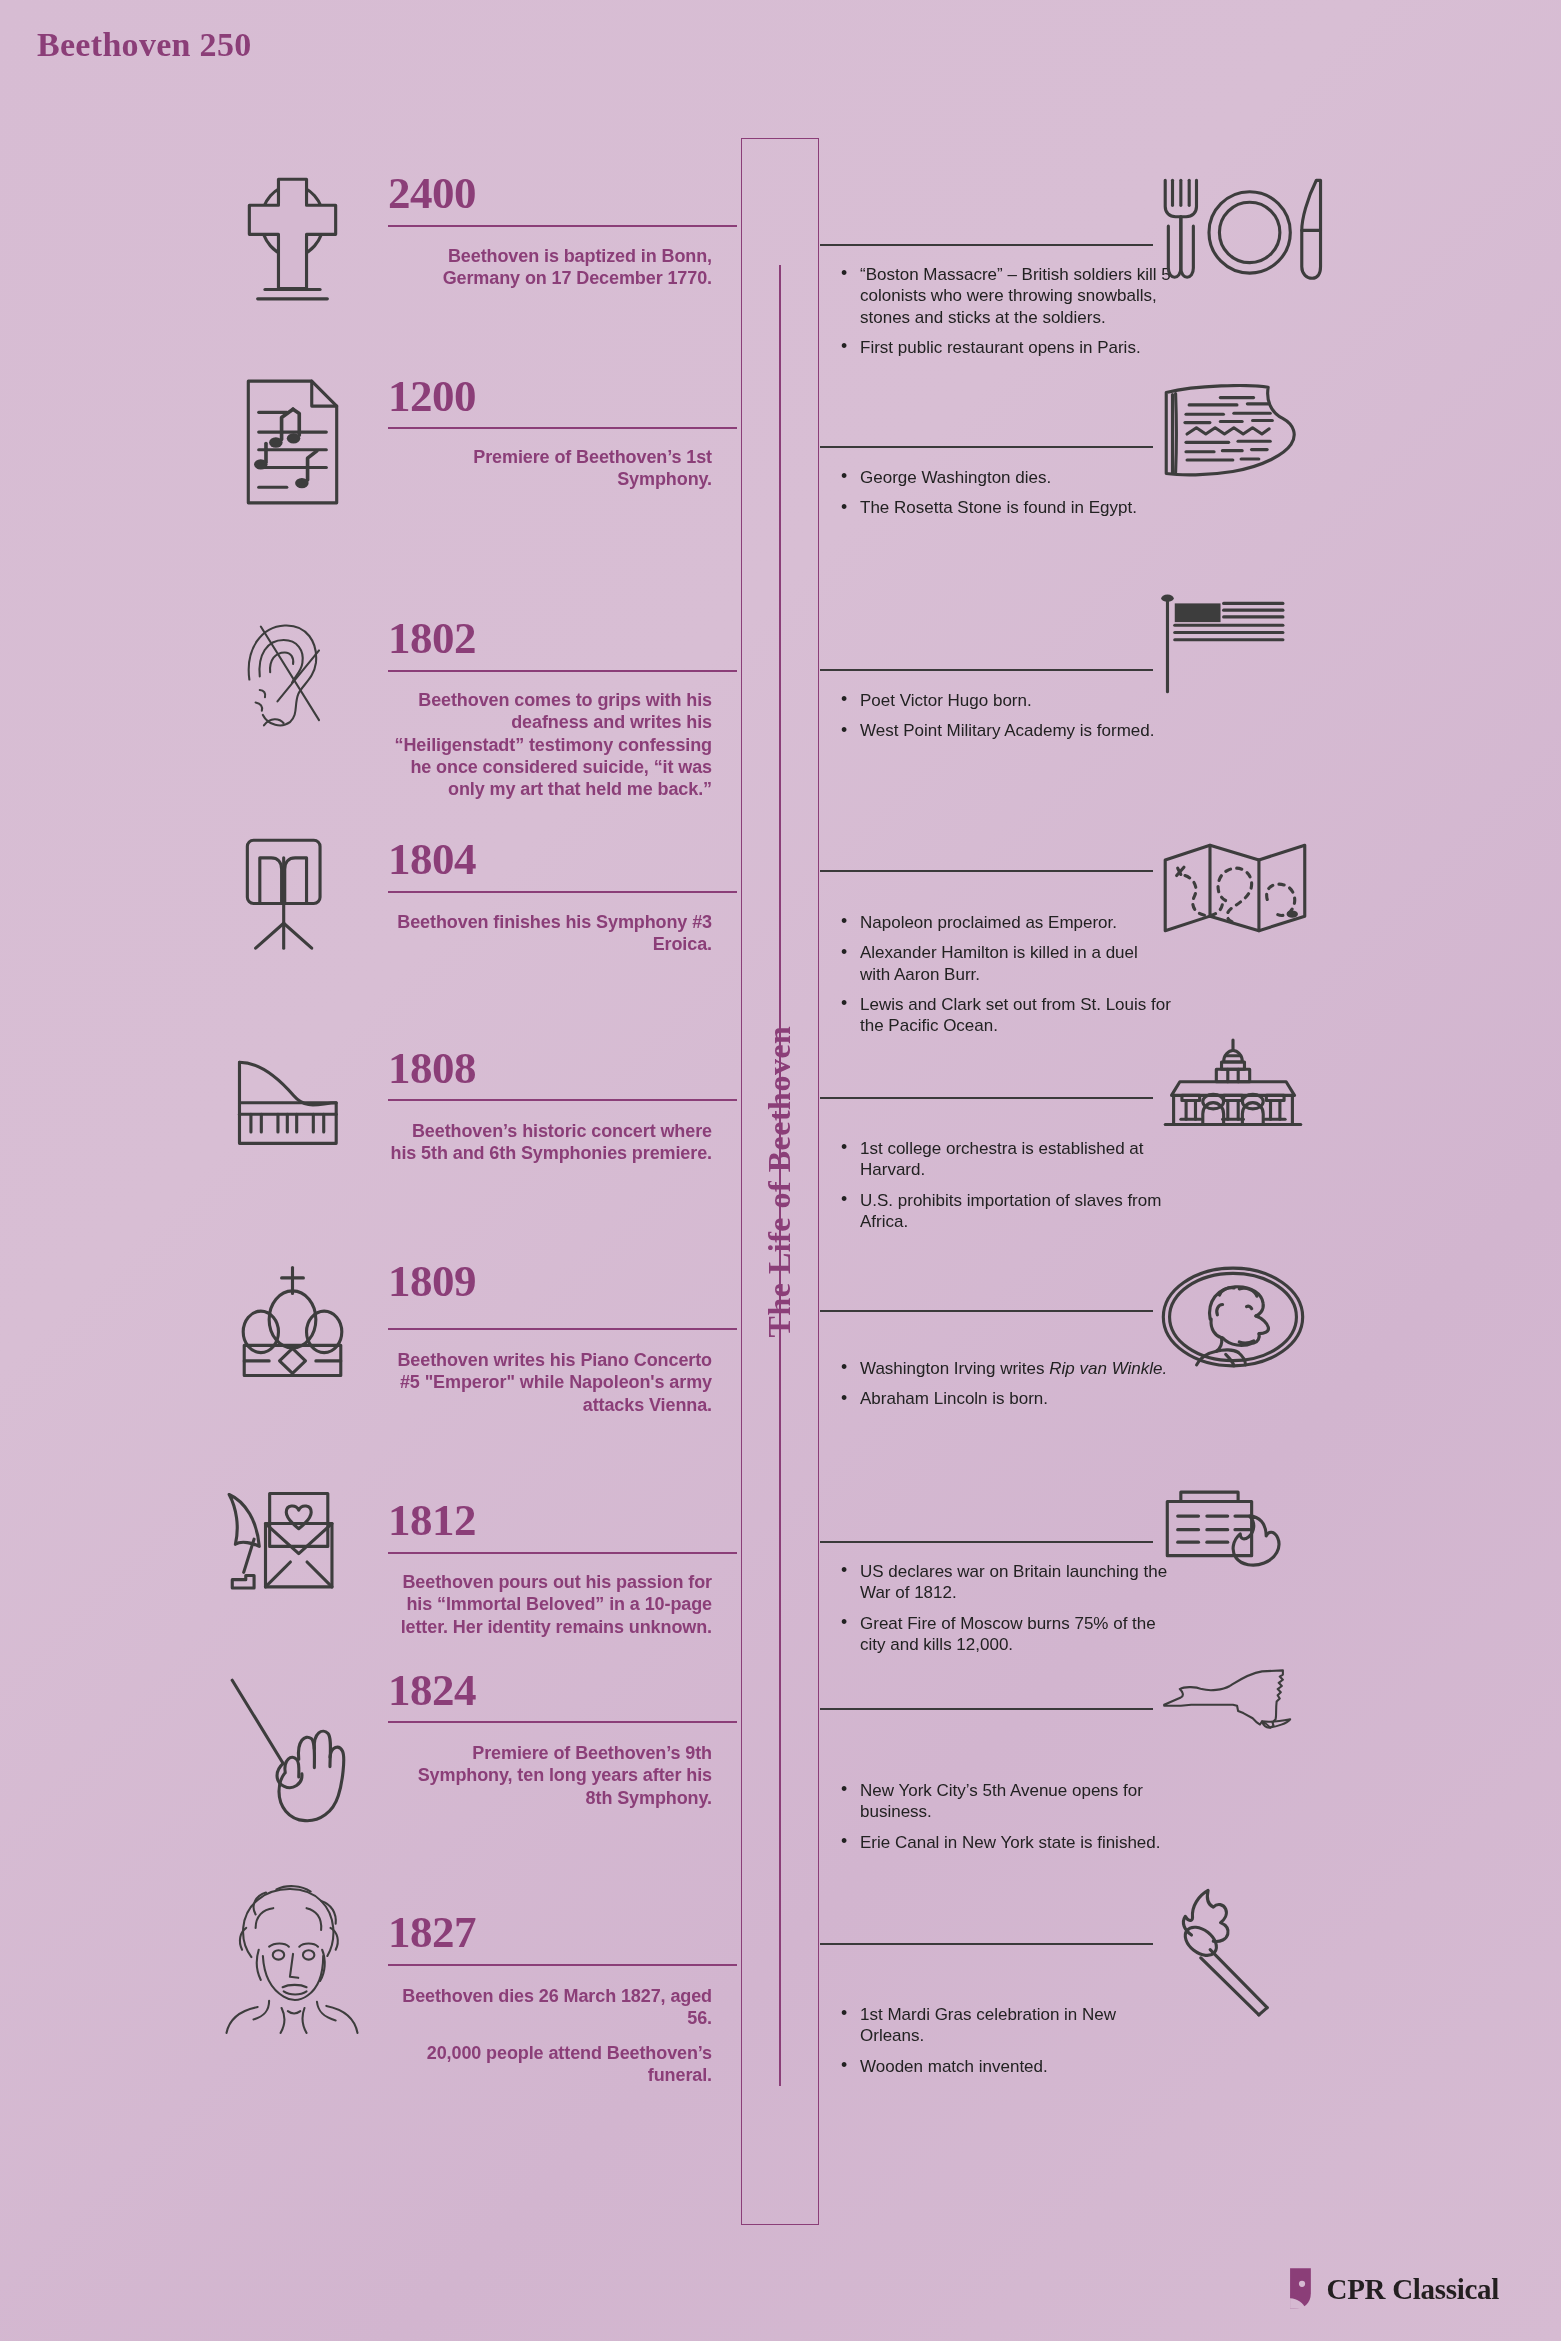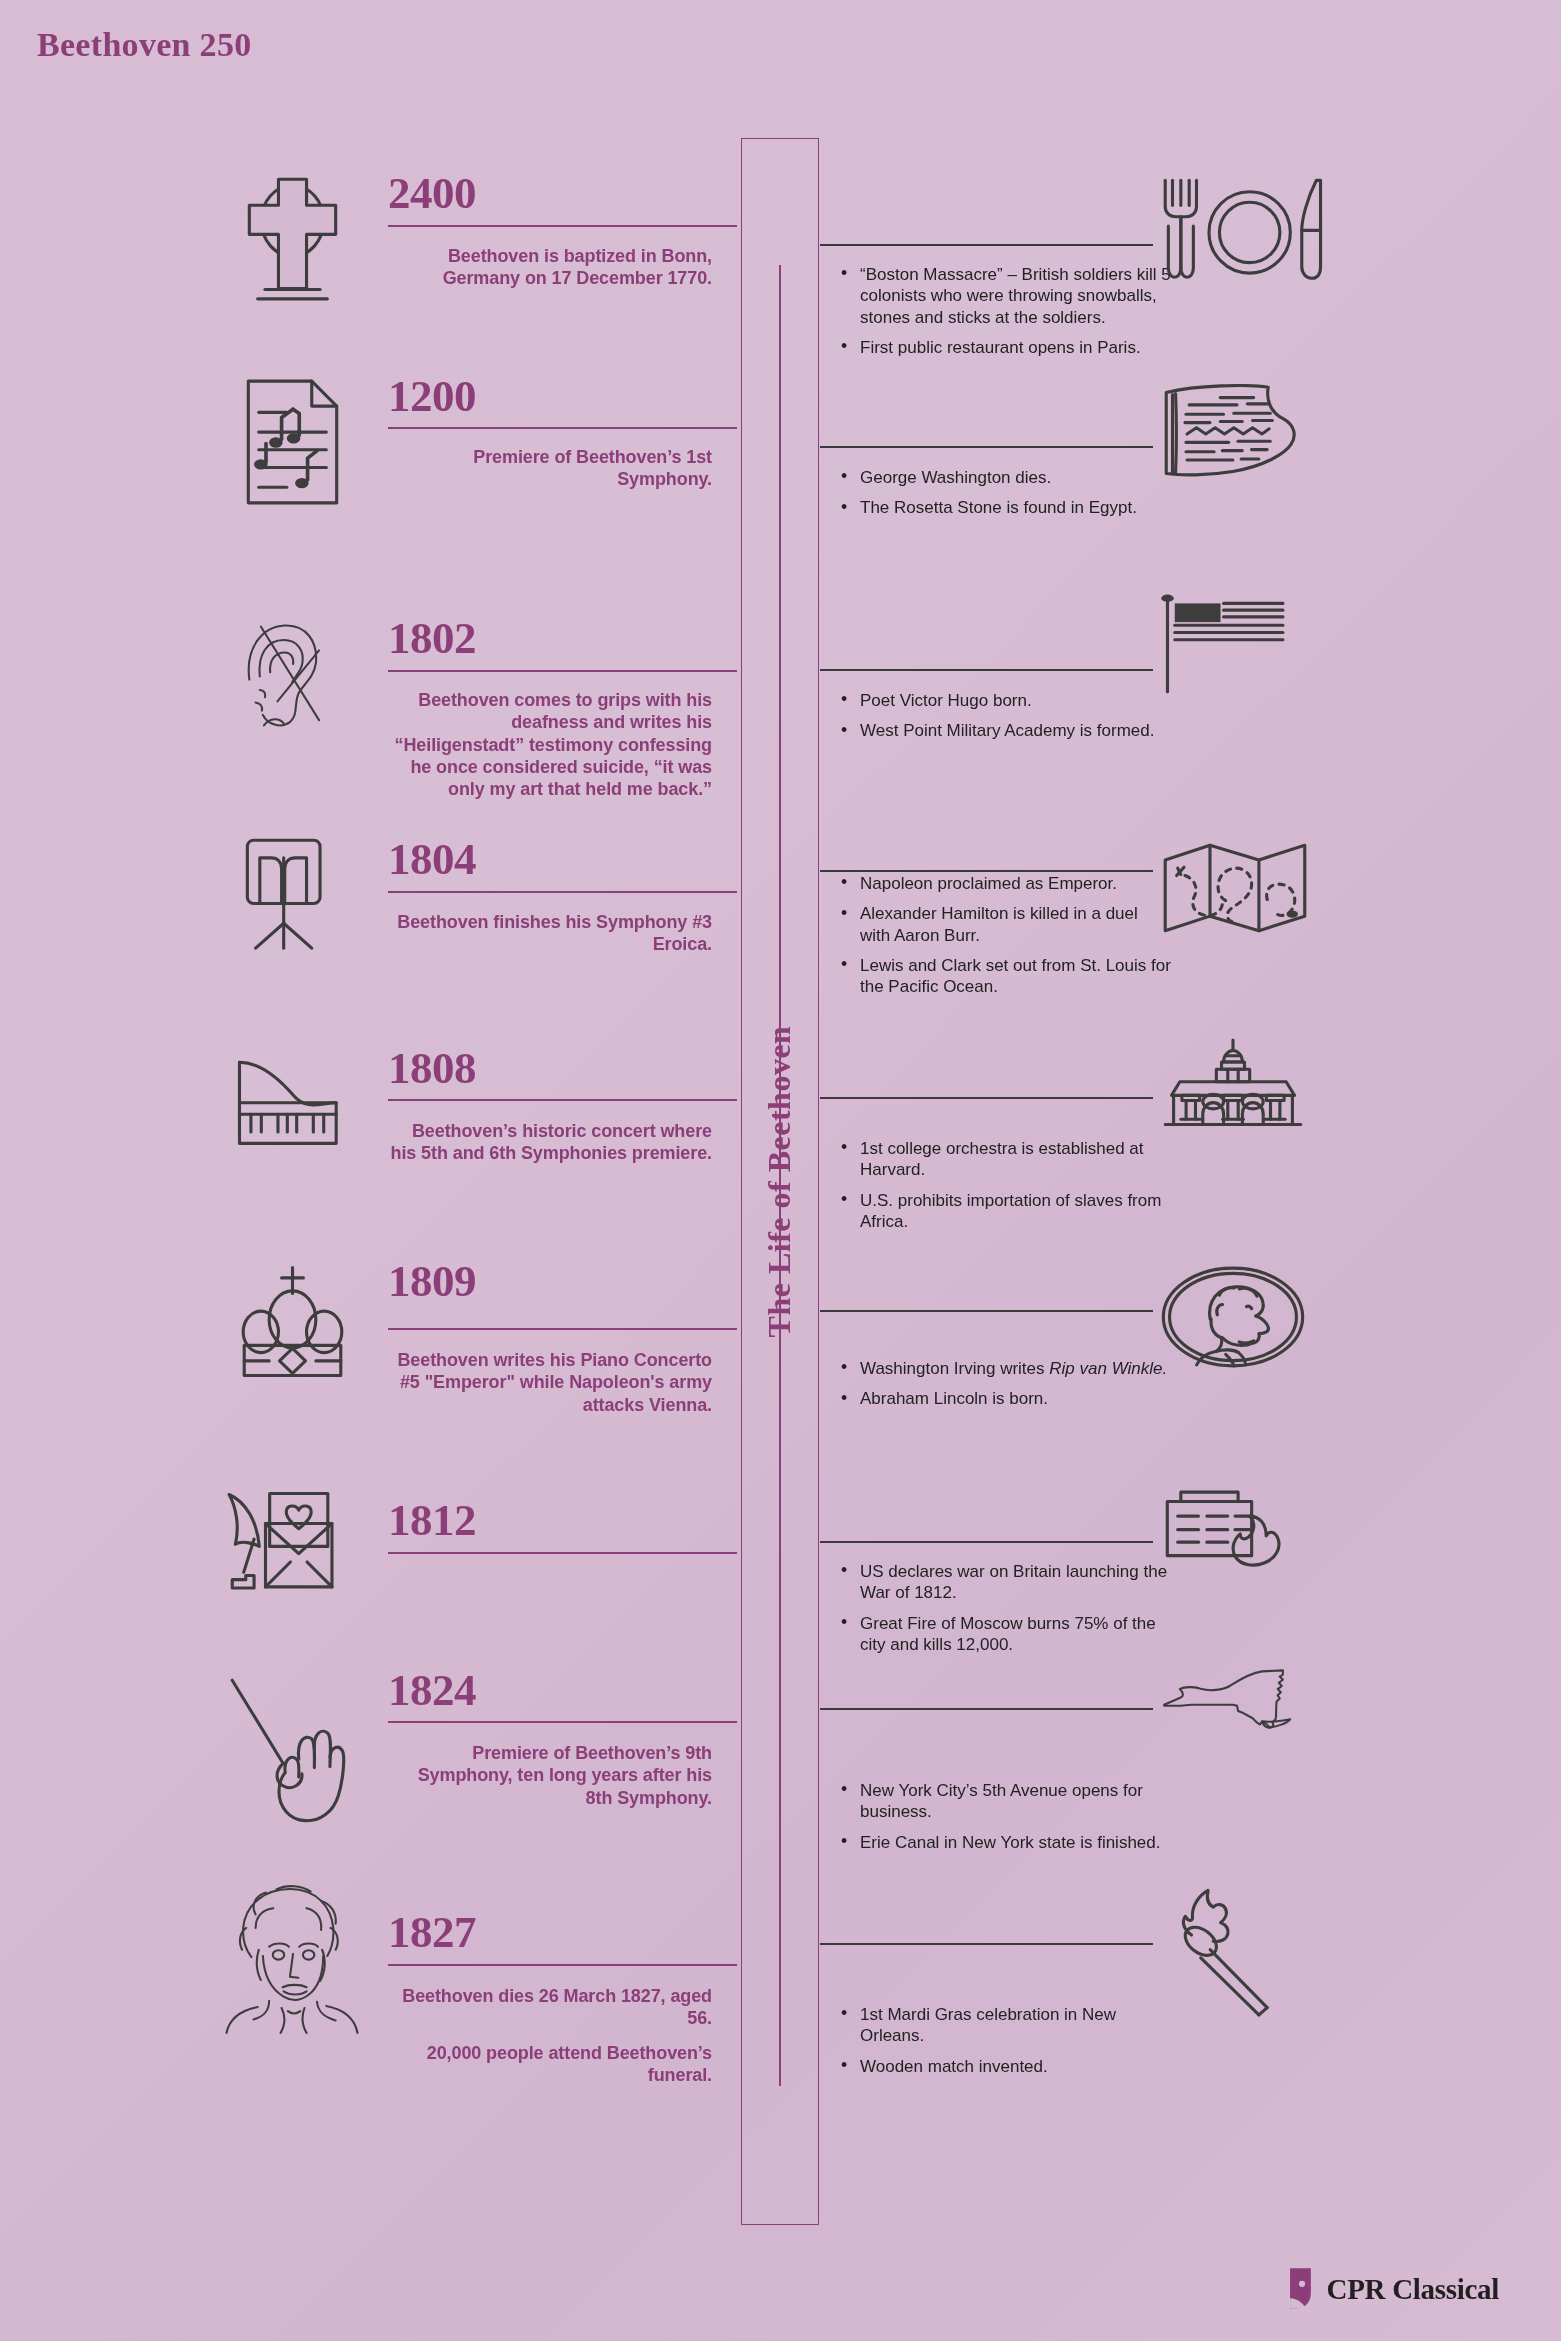--- a/index.html
+++ b/index.html
@@ -258,21 +258,21 @@
     <line x1="84" y1="170" x2="138" y2="218"></line>
   </g>
         </svg>
       </div>
       <div class="year" style="top: 838px;">1804</div>
       <div class="year-rule" style="top: 891px;"></div>
       <div class="left-desc" style="top: 911px;">
         <p>Beethoven finishes his Symphony #3 Eroica.</p>
       </div>
       <div class="right-rule" style="top: 870px;"></div>
-      <ul class="right-list" style="top: 873px;">
+      <ul class="right-list" style="top: 912px;">
         <li>Napoleon proclaimed as Emperor.</li>
         <li>Alexander Hamilton is killed in a duel with Aaron Burr.</li>
         <li>Lewis and Clark set out from St. Louis for the Pacific Ocean.</li>
       </ul>
       <div class="right-icon" style="top: 838px;">
         <svg width="151" height="99" viewBox="0 0 290 190">
           <g class="ico">
     <path d="M10 42 L96 14 L190 42 L278 14 V150 L190 178 L96 150 L10 178 Z"></path>
     <line x1="96" y1="14" x2="96" y2="150"></line>
     <line x1="190" y1="42" x2="190" y2="178"></line>
@@ -402,20 +402,23 @@
     <path d="M78 188 L126 140"></path>
     <path d="M206 188 L158 140"></path>
     <path d="M8 10 C40 24 62 62 66 110 C54 104 32 98 20 106 C28 72 22 36 8 10 Z"></path>
     <line x1="56" y1="96" x2="36" y2="160"></line>
     <path d="M24 174 H40 V166 H56 V190 H14 V174 Z"></path>
   </g>
         </svg>
       </div>
       <div class="year" style="top: 1499px;">1812</div>
       <div class="year-rule" style="top: 1552px;"></div>
+      <div class="left-desc" style="top: 1571px;">
+        <p>Beethoven pours out his passion for his “Immortal Beloved” in a 10-page letter. Her identity remains unknown.</p>
+      </div>
       <div class="right-rule" style="top: 1541px;"></div>
       <ul class="right-list" style="top: 1561px;">
         <li>US declares war on Britain launching the War of 1812.</li>
         <li>Great Fire of Moscow burns 75% of the city and kills 12,000.</li>
       </ul>
       <div class="right-icon" style="top: 1489px;">
         <svg width="151" height="99" viewBox="0 0 290 190">
           <g class="ico">
     <rect x="40" y="6" width="110" height="18"></rect>
     <rect x="14" y="24" width="162" height="104"></rect>

